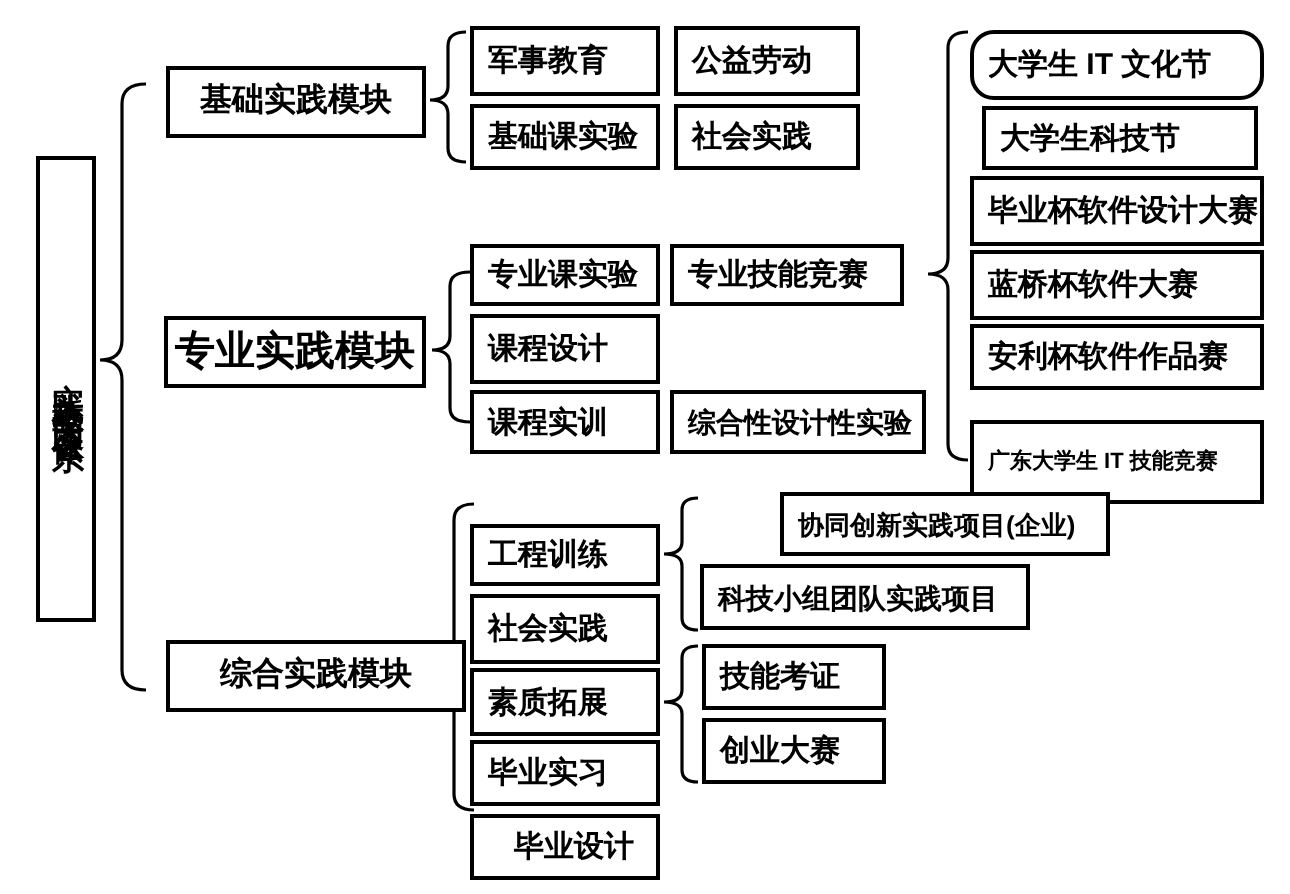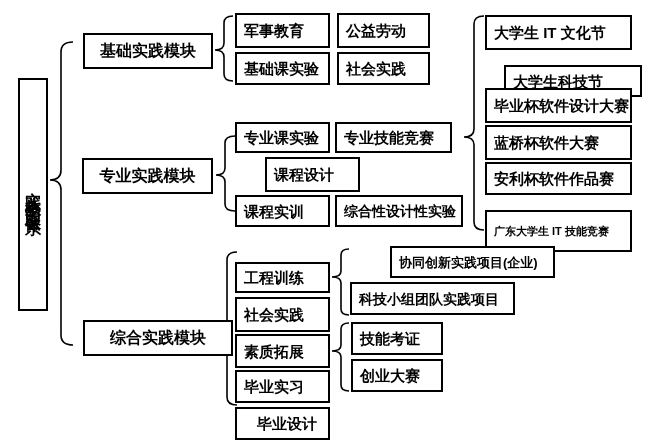--- a/index.html
+++ b/index.html
@@ -51,36 +51,36 @@
     <path d="M235,136 Q225,136 225,143 L225,168 Q225,175 216,175 Q225,175 225,182 L225,204 Q225,211 235,211"></path>
     <path d="M237,252 Q227,252 227,260 L227,329 Q227,337 218,337 Q227,337 227,345 L227,397 Q227,405 237,405"></path>
     <path d="M484,16 Q474,16 474,24 L474,129 Q474,137 464,137 Q474,137 474,145 L474,222 Q474,230 484,230"></path>
     <path d="M349,249 Q341,249 341,255 L341,271 Q341,277 332,277 Q341,277 341,283 L341,309 Q341,315 349,315"></path>
     <path d="M349,323 Q341,323 341,329 L341,345 Q341,351 332,351 Q341,351 341,357 L341,385 Q341,391 349,391"></path>
   </svg>
 
   <div class="node vert" style="left:18px; top:78px; width:30px; height:233px;">实践教学内容体系</div>
 
   <div class="node center" style="left:83px; top:33px; width:130px; height:35px; font-size:16px;">基础实践模块</div>
-  <div class="node center" style="left:82px; top:158px; width:131px; height:35px; font-size:16px;">专业实践模块</div>
+  <div class="node center" style="left:82px; top:158px; width:131px; height:35px; font-size:20px;">专业实践模块</div>
   <div class="node center" style="left:83px; top:320px; width:150px; height:34px; font-size:16px;">综合实践模块</div>
 
   <div class="node" style="left:235px; top:13px; width:95px; height:35px;">军事教育</div>
   <div class="node" style="left:235px; top:52px; width:95px; height:33px;">基础课实验</div>
   <div class="node" style="left:337px; top:13px; width:93px; height:35px;">公益劳动</div>
   <div class="node" style="left:337px; top:52px; width:93px; height:33px;">社会实践</div>
 
   <div class="node" style="left:235px; top:122px; width:95px; height:31px;">专业课实验</div>
-  <div class="node" style="left:235px; top:157px; width:95px; height:35px;margin-left:30px;">课程设计</div>
+  <div class="node" style="left:235px; top:157px; width:95px; height:35px;">课程设计</div>
   <div class="node" style="left:235px; top:195px; width:95px; height:32px;">课程实训</div>
   <div class="node" style="left:335px; top:122px; width:117px; height:31px;">专业技能竞赛</div>
   <div class="node" style="left:335px; top:195px; width:128px; height:32px; font-size:14px;">综合性设计性实验</div>
 
-  <div class="node" style="left:485px; top:15px; width:147px; height:35px;">大学生 IT 文化节</div>
-  <div class="node" style="left:504px; top:53px; width:138px; height:32px;margin-top:12px;">大学生科技节</div>
+  <div class="node" style="left:485px; top:15px; width:147px; height:35px;border-radius:12px;">大学生 IT 文化节</div>
+  <div class="node" style="left:491px; top:53px; width:138px; height:32px;">大学生科技节</div>
   <div class="node" style="left:485px; top:88px; width:147px; height:35px;">毕业杯软件设计大赛</div>
   <div class="node" style="left:485px; top:125px; width:147px; height:35px;">蓝桥杯软件大赛</div>
   <div class="node" style="left:485px; top:162px; width:147px; height:33px;">安利杯软件作品赛</div>
   <div class="node" style="left:485px; top:210px; width:147px; height:42px; font-size:11px;">广东大学生 IT 技能竞赛</div>
 
   <div class="node" style="left:235px; top:262px; width:95px; height:31px;">工程训练</div>
   <div class="node" style="left:235px; top:297px; width:95px; height:35px;">社会实践</div>
   <div class="node" style="left:235px; top:334px; width:95px; height:34px;">素质拓展</div>
   <div class="node" style="left:235px; top:370px; width:95px; height:33px;">毕业实习</div>
   <div class="node" style="left:235px; top:407px; width:95px; height:33px;padding-left:20px;">毕业设计</div>

